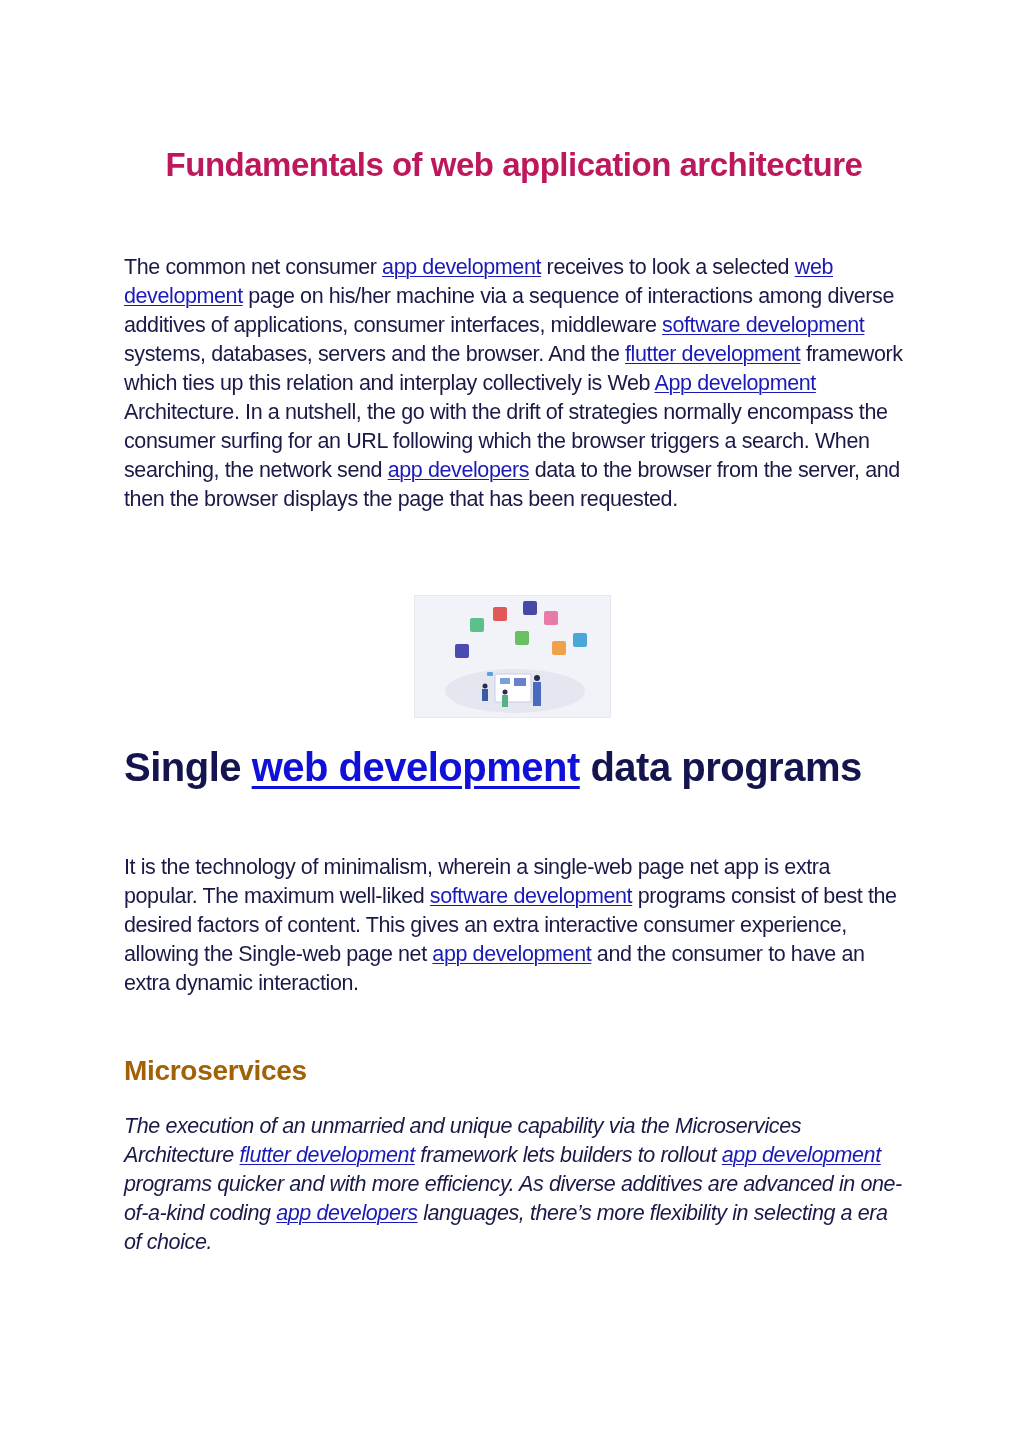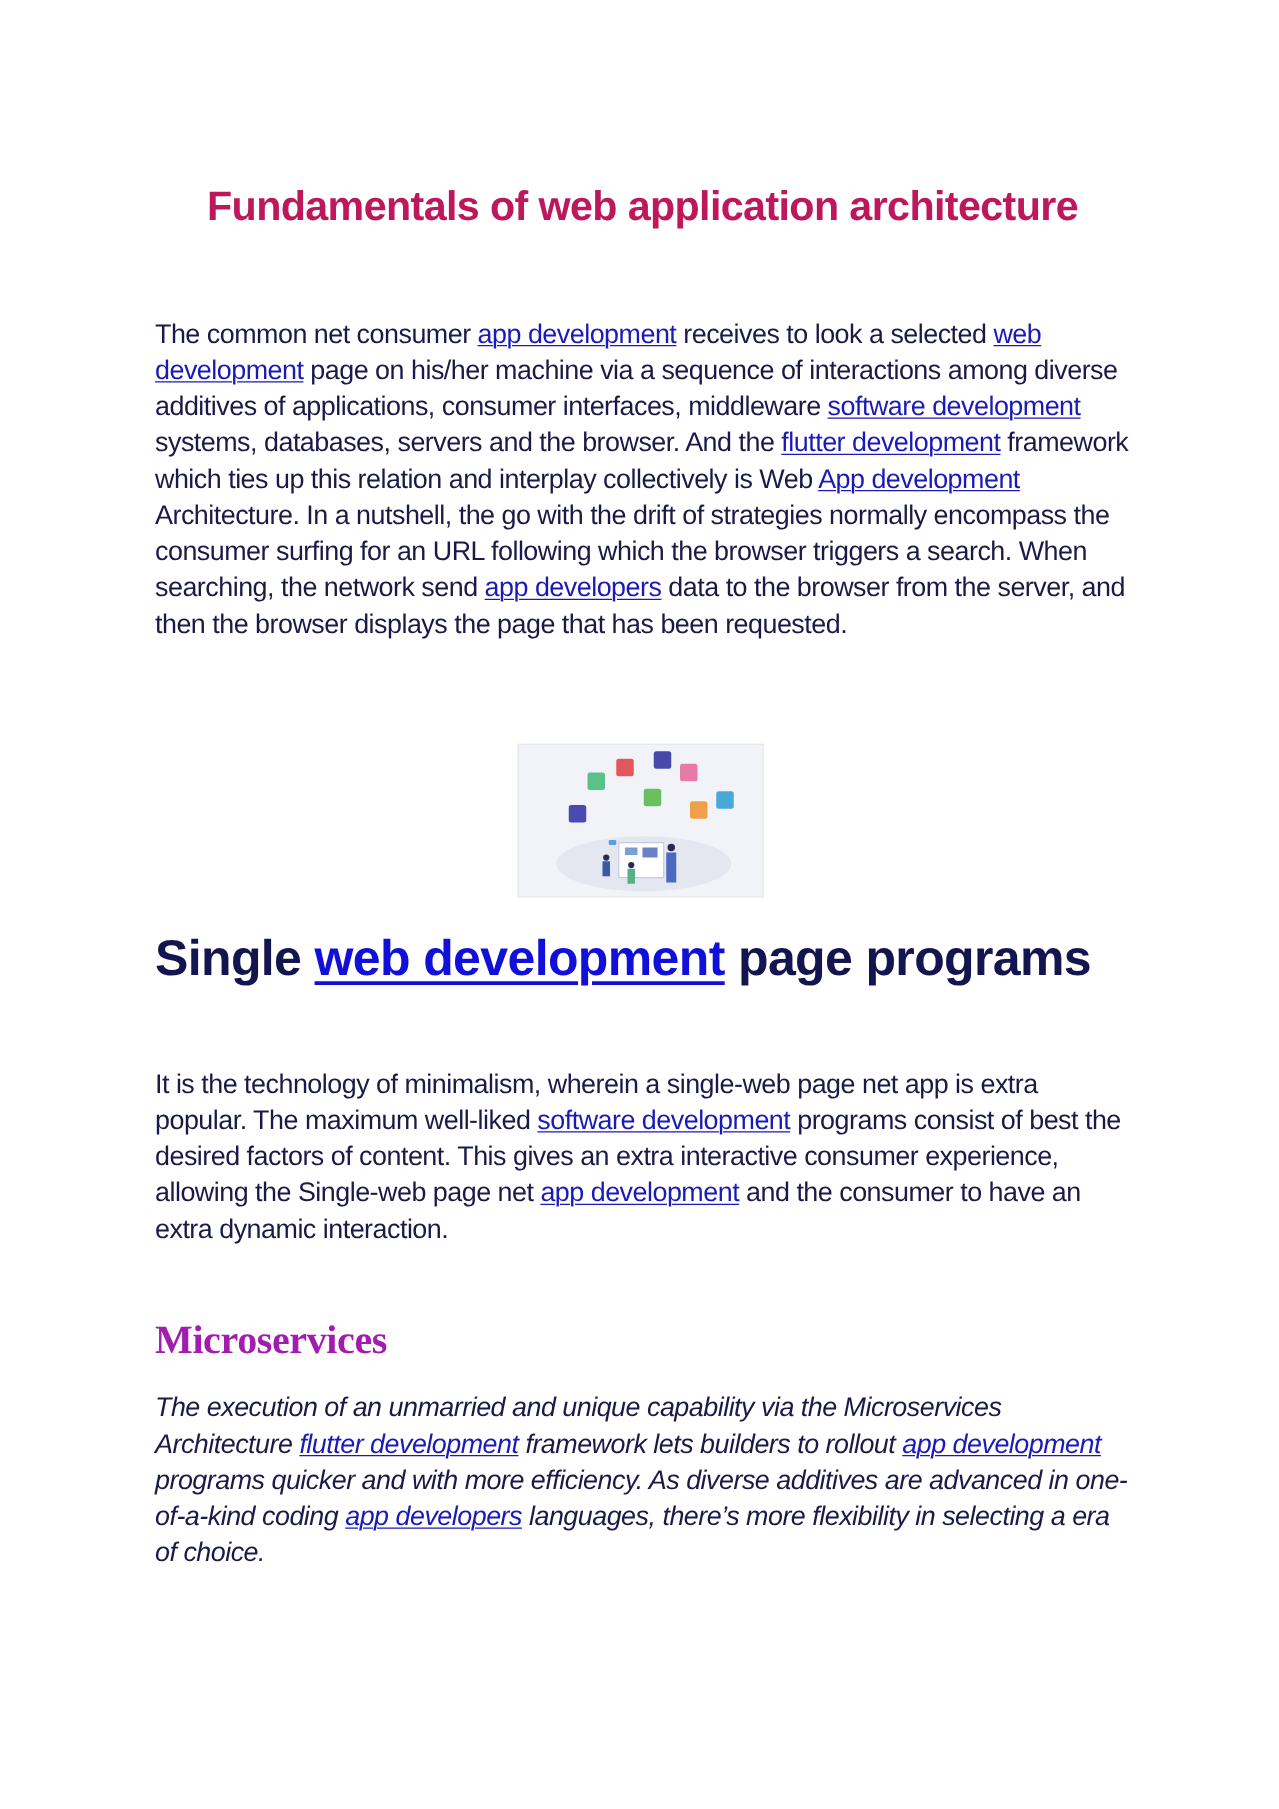--- a/index.html
+++ b/index.html
@@ -23,22 +23,22 @@
   }
   .h2 {
     position: absolute; left: 0; top: 738px; width: 780px; margin: 0;
     font-family: "Liberation Sans", sans-serif; font-weight: bold; font-size: 40px;
     line-height: 58px; color: #14144e; letter-spacing: -0.5px;
   }
   .h2 a.lnk { color: #1010d8; text-decoration-thickness: 3px; text-underline-offset: 5px; }
   .p2 { top: 853px; }
   .h3 {
     position: absolute; left: 0; top: 1055px; margin: 0;
-    font-family: Liberation Serif, serif; font-weight: bold; font-size: 32px;
-    line-height: 32px; color: #a21caf; letter-spacing: -0.3px;
+    font-family: Liberation Sans, sans-serif; font-weight: bold; font-size: 28px;
+    line-height: 32px; color: #a16207; letter-spacing: -0.3px;
   }
   .p3 { top: 1112px; font-style: italic; }
 </style>
 </head>
 <body>
 
 <div class="page">
 
   <h1 class="title">Fundamentals of web application architecture</h1>
 
@@ -61,21 +61,21 @@
       <circle cx="70" cy="90" r="2.5" fill="#2a2a50"></circle>
       <rect x="67" y="93" width="6" height="12" fill="#3a5aa8"></rect>
       <circle cx="90" cy="96" r="2.5" fill="#2a2a50"></circle>
       <rect x="87" y="99" width="6" height="12" fill="#58b088"></rect>
       <circle cx="122" cy="82" r="3" fill="#2a2a50"></circle>
       <rect x="118" y="86" width="8" height="24" fill="#4a6ac0"></rect>
       <rect x="72" y="76" width="6" height="4" rx="1" fill="#5aa0e0"></rect>
     </svg>
   </div>
 
-  <h2 class="h2"><span>Single </span><a class="lnk">web development</a><span> page programs</span></h2>
+  <h2 class="h2"><span>Single </span><a class="lnk">web development</a><span> data programs</span></h2>
 
   <p class="para p2"><span>It is the technology of minimalism, wherein a single-web page net app is extra popular. The maximum well-liked </span><a class="lnk">software development</a><span> programs consist of best the desired factors of content. This gives an extra interactive consumer experience, allowing the Single-web page net </span><a class="lnk">app development</a><span> and the consumer to have an extra dynamic interaction.</span></p>
 
   <h3 class="h3">Microservices</h3>
 
   <p class="para p3"><span>The execution of an unmarried and unique capability via the Microservices Architecture </span><a class="lnk">flutter development</a><span> framework lets builders to rollout </span><a class="lnk">app development</a><span> programs quicker and with more efficiency. As diverse additives are advanced in one-of-a-kind coding </span><a class="lnk">app developers</a><span> languages, there’s more flexibility in selecting a era of choice.</span></p>
 
 </div>
 
 </body></html>

